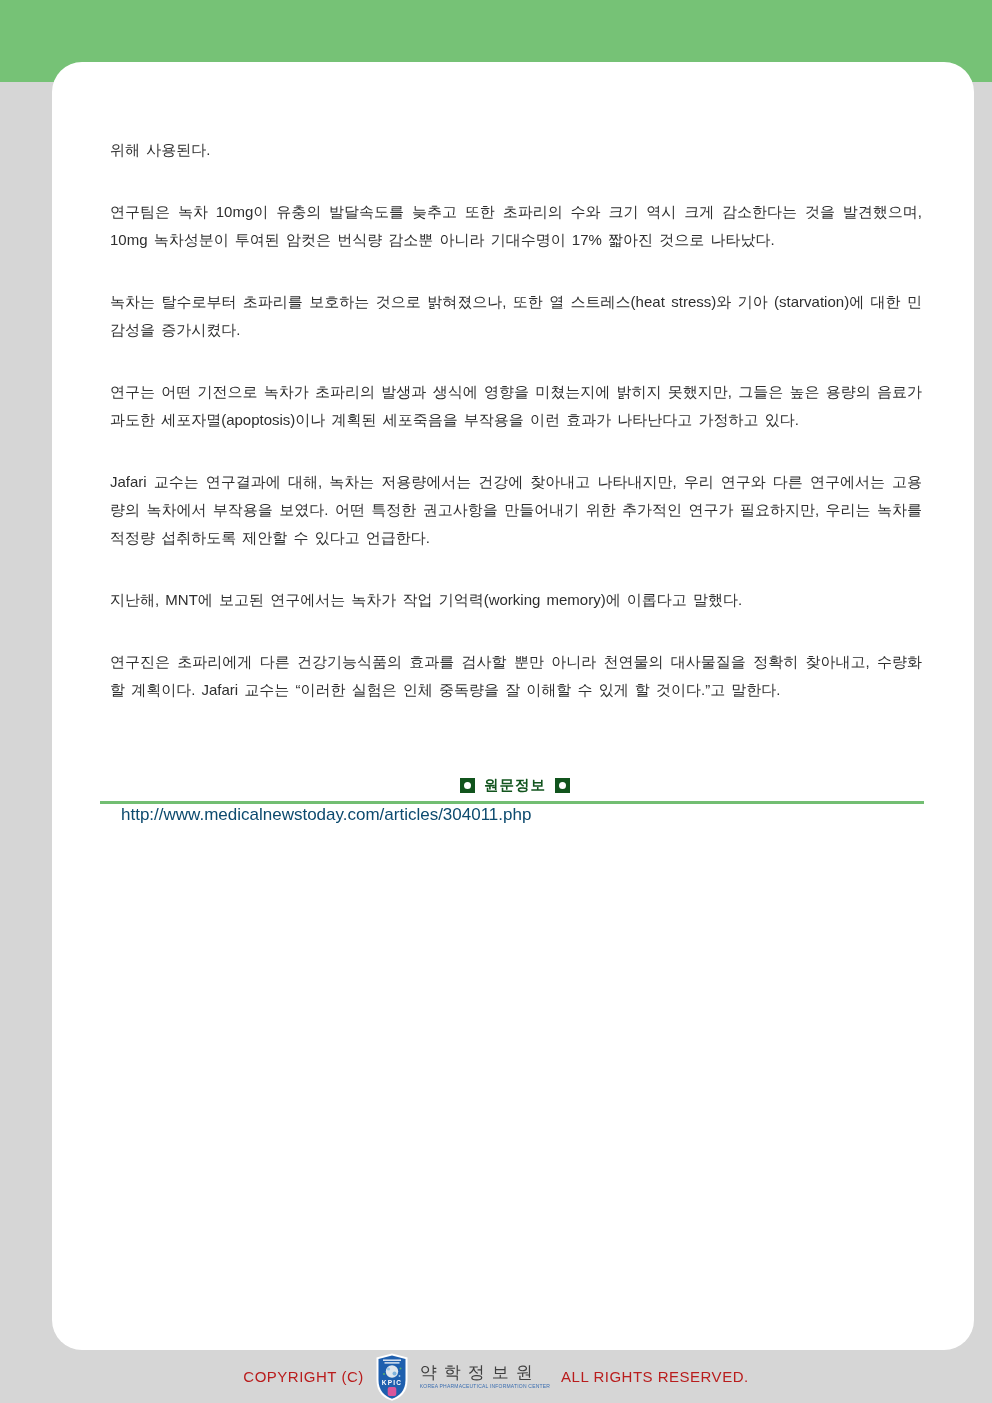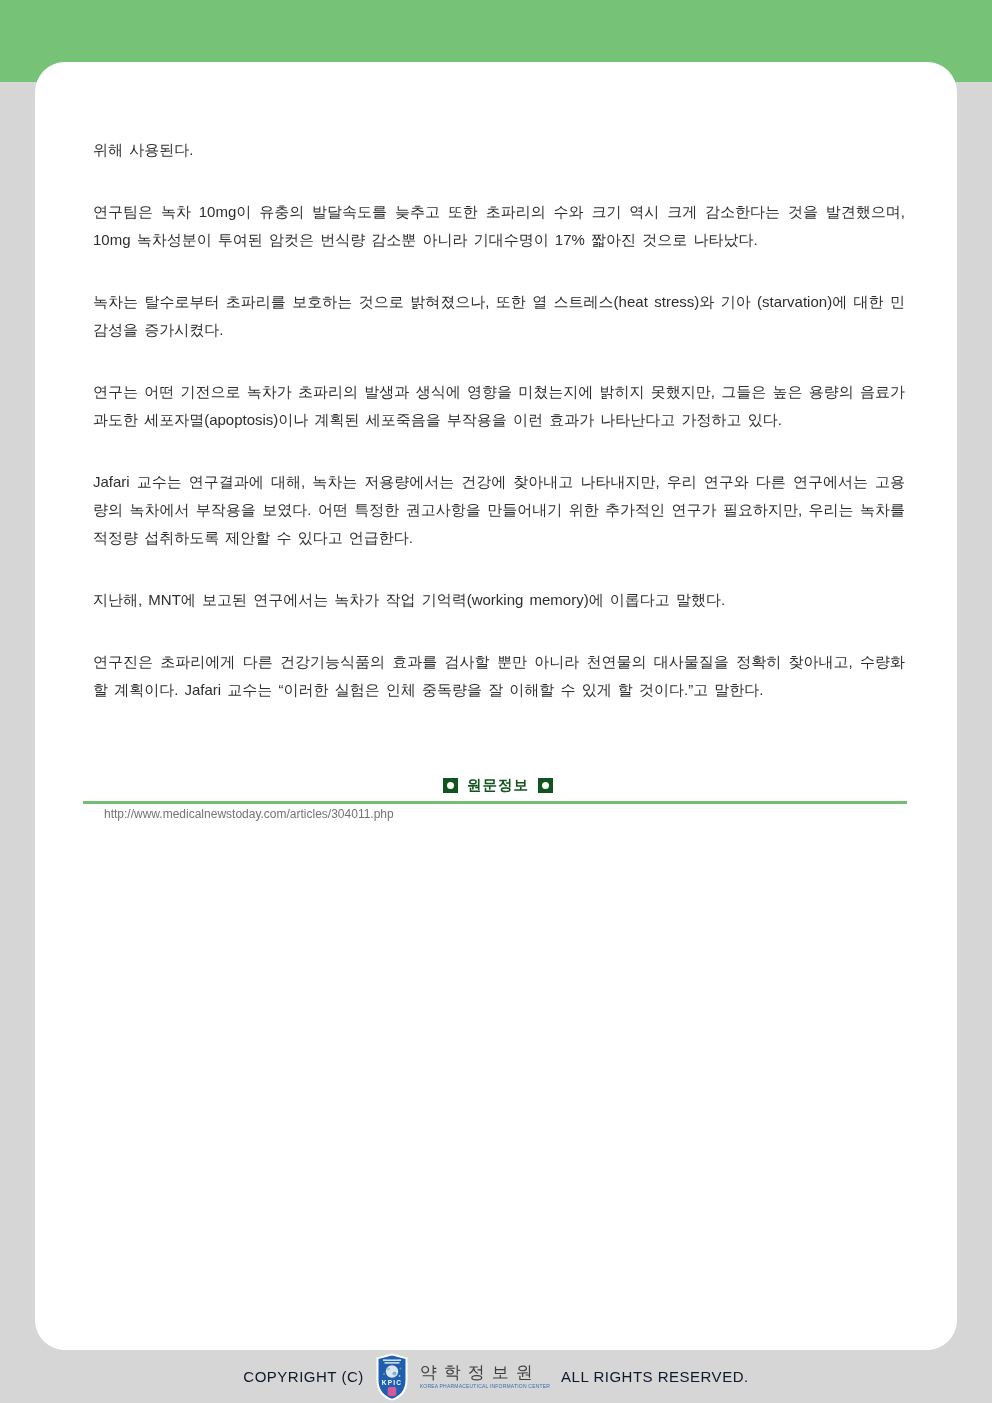--- a/index.html
+++ b/index.html
@@ -15,21 +15,21 @@
   .top-banner {
     position: absolute;
     left: 0; top: 0;
     width: 100%;
     height: 82px;
     background: #76c276;
   }
 
   .document-card {
     position: absolute;
-    left: 35px;
+    left: 52px;
     top: 62px;
     width: 922px;
     height: 1288px;
     background: #ffffff;
     border-radius: 30px;
   }
 
   .card-content { padding-top: 74px; }
 
   .article { margin: 0 52px 0 58px; }
@@ -76,40 +76,40 @@
     letter-spacing: 1px;
   }
   .section-divider {
     height: 3px;
     background: #72be72;
     margin-top: 1px;
   }
   .source-url {
     margin-top: 1px;
     padding-left: 21px;
-    font-size: 12px;
-    color: #737373;
+    font-size: 17px;
+    color: #0c4a6e;
     text-decoration: none;
     display: inline-block;
   }
 
   .footer {
     position: absolute;
     left: 0;
     top: 1350px;
     width: 100%;
     height: 53px;
     display: flex;
     align-items: center;
     justify-content: center;
     gap: 11px;
   }
   .copyright-text {
     font-size: 15px;
-    color: #0f172a;
+    color: #b91c1c;
     letter-spacing: 0.5px;
     white-space: nowrap;
   }
   .kpic-logo { width: 34px; height: 48px; flex: 0 0 auto; }
   .org-block {
     display: flex;
     flex-direction: column;
     justify-content: center;
     line-height: 1;
   }

